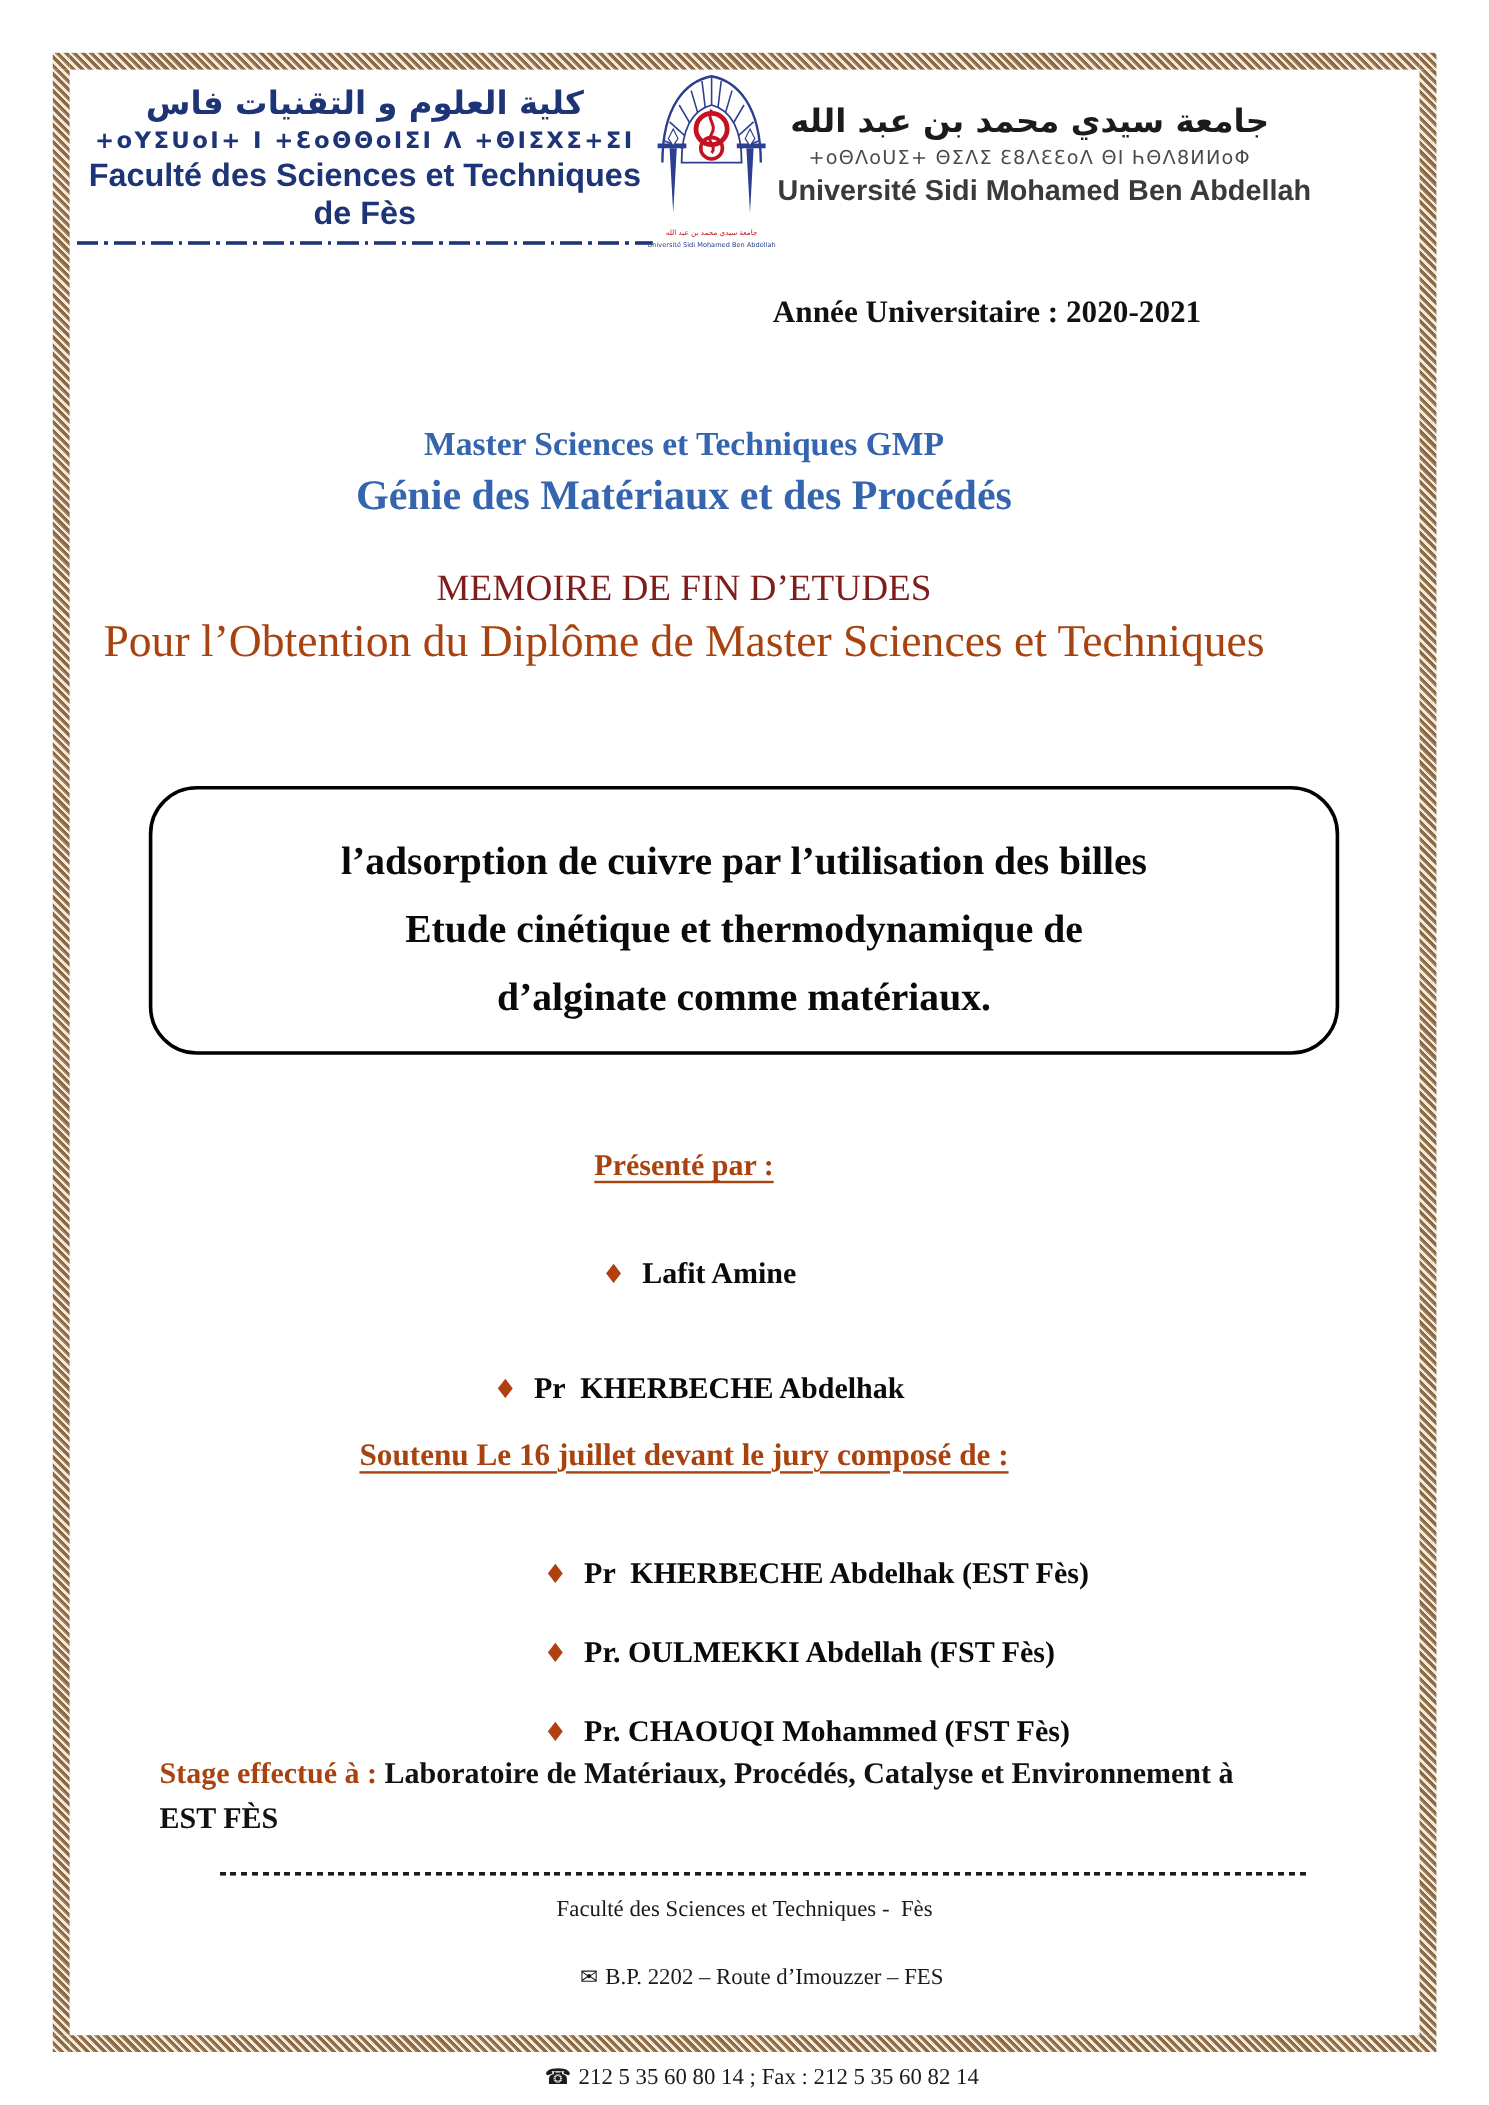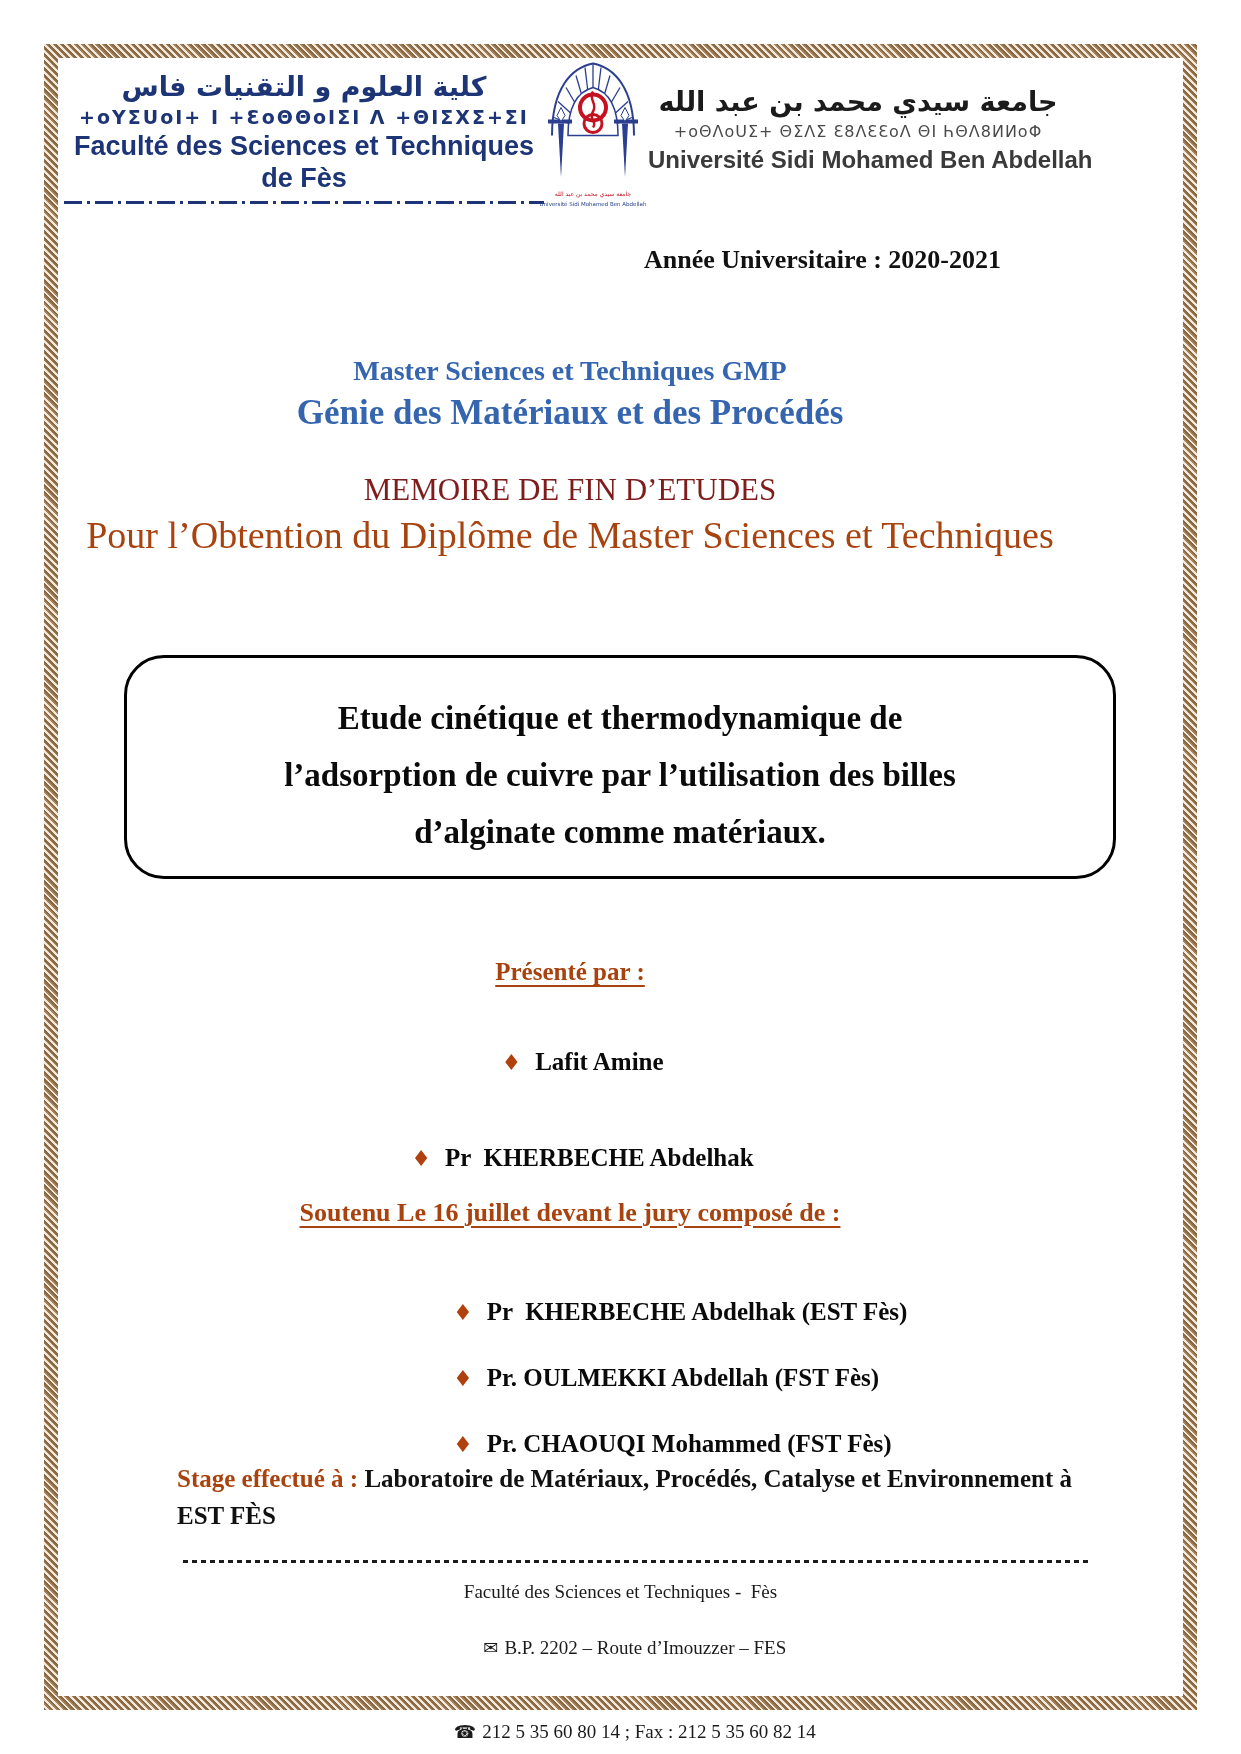--- a/index.html
+++ b/index.html
@@ -35,21 +35,21 @@
                text-decoration-thickness:2px;}
   .h-presente{top:958px;font-size:25px;}
   .h-encadre{top:1058px;font-size:25px;}
   .h-soutenu{top:1198px;font-size:26px;}
   .person{font-weight:bold;font-size:25px;color:#0a0a0a;white-space:pre-wrap;}
   .p-cand{top:1020px;}
   .p-sup{top:1116px;}
   .diamond{color:#b0410e;font-family:"DejaVu Sans",sans-serif;font-size:22px;margin-right:14px;}
   .jury{position:absolute;left:428px;}
   .j0{top:1270px;} .j1{top:1336px;} .j2{top:1402px;}
-  .stage{position:absolute;left:133px;top:1460px;width:905px;font-weight:bold;font-size:25px;line-height:37px;margin-left:44px;}
+  .stage{position:absolute;left:133px;top:1460px;width:905px;font-weight:bold;font-size:25px;line-height:37px;}
   .stage .lbl{color:#a8430f;}
   .sep{position:absolute;left:183px;top:1560px;width:908px;height:3px;
        background:repeating-linear-gradient(90deg,#1b1b1b 0 5px,transparent 5px 9px);}
   .footer{position:absolute;left:0;top:1578px;width:1241px;text-align:center;font-size:19px;line-height:28px;color:#1b1b1b;}
   .footer .ln{white-space:pre-wrap;}
   .f-icon{font-family:"DejaVu Sans",sans-serif;font-size:18px;margin-right:6px;}
 </style>
 </head>
 <body>
 
@@ -102,22 +102,22 @@
 
   <div class="annee">Année Universitaire : 2020-2021</div>
 
   <div class="center-col prog1">Master Sciences et Techniques GMP</div>
   <div class="center-col prog2">Génie des Matériaux et des Procédés</div>
 
   <div class="center-col mem1">MEMOIRE DE FIN D’ETUDES</div>
   <div class="center-col mem2">Pour l’Obtention du Diplôme de Master Sciences et Techniques</div>
 
   <div class="titlebox">
+    <div class="tline">l’adsorption de cuivre par l’utilisation des billes</div>
     <div class="tline">Etude cinétique et thermodynamique de</div>
-    <div class="tline">l’adsorption de cuivre par l’utilisation des billes</div>
     <div class="tline">d’alginate comme matériaux.</div>
   </div>
 
   <div class="center-col h-presente">
     <span class="heading-red">Présenté par :</span>
   </div>
   <div class="center-col person p-cand">
     <span class="diamond">♦</span><span>Lafit Amine</span>
   </div>
 

